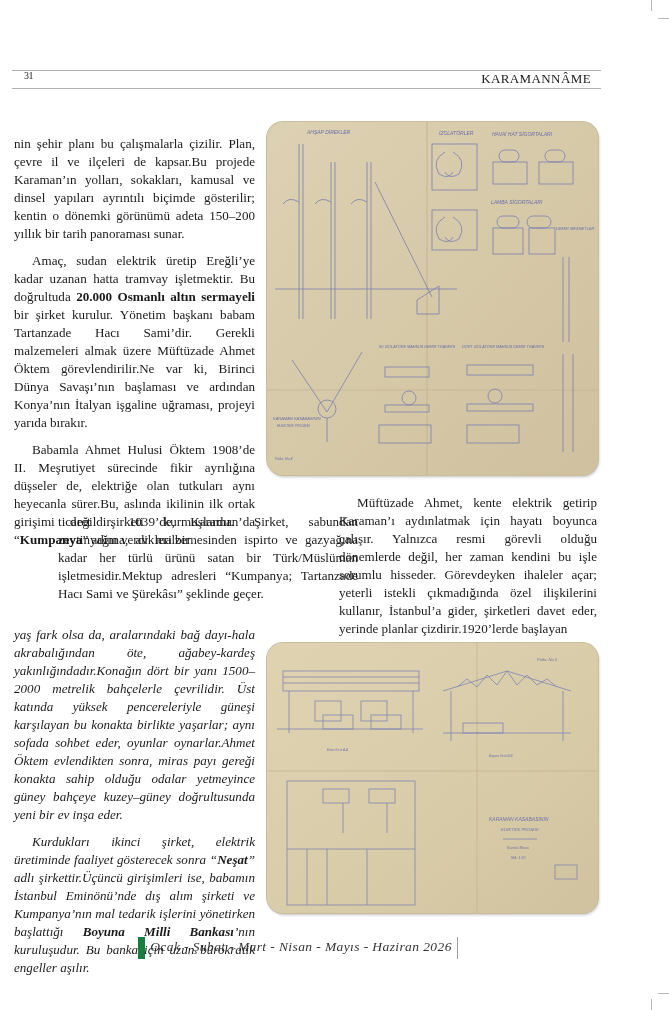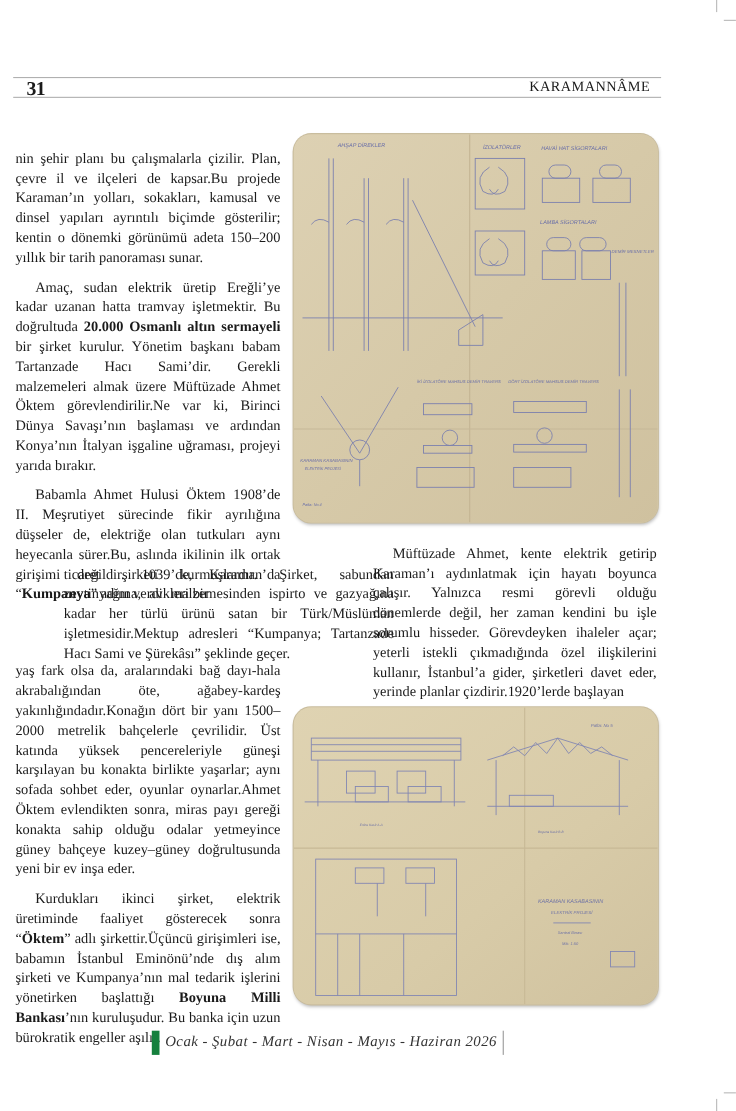--- a/index.html
+++ b/index.html
@@ -4,21 +4,21 @@
 <style>
   html, body { margin: 0; padding: 0; background: #ffffff; }
   body {
     width: 669px; height: 1010px; position: relative; overflow: hidden;
     font-family: "Liberation Serif", "DejaVu Serif", serif;
     color: #1a1a1a;
   }
   .crop { position: absolute; background: #b8b8b8; }
   .header-rule { position: absolute; left: 12px; width: 589px; height: 1px; background: #b0b0b0; }
   .page-num {
-    position: absolute; left: 24px; top: 70px; font-weight: bold; font-size: 18px;
+    position: absolute; left: 24px; top: 70px; font-weight: normal; font-size: 10px;
     letter-spacing: -0.5px;
   }
   .mag-title {
     position: absolute; right: 78px; top: 71px; font-weight: normal; font-size: 13px;
     letter-spacing: 0.4px;
   }
   .col {
     position: absolute; font-size: 13.1px; line-height: 18px; text-align: justify;
     hyphens: none;
   }
@@ -57,23 +57,23 @@
 <div class="col" style="left:14px; top:119px; width:241px;margin-top:16px;">
   <p>nin şehir planı bu çalışmalarla çizilir. Plan, çevre il ve ilçeleri de kapsar.Bu projede Karaman’ın yolları, sokakları, kamusal ve dinsel yapıları ayrıntılı biçimde gösterilir; kentin o dönemki görünümü adeta 150–200 yıllık bir tarih panoraması sunar.</p>
   <p class="indent"><span>Amaç, sudan elektrik üretip Ereğli’ye kadar uzanan hatta tramvay işletmektir. Bu doğrultuda </span><b>20.000 Osmanlı altın sermayeli</b><span> bir şirket kurulur. Yönetim başkanı babam Tartanzade Hacı Sami’dir. Gerekli malzemeleri almak üzere Müftüzade Ahmet Öktem görevlendirilir.Ne var ki, Birinci Dünya Savaşı’nın başlaması ve ardından Konya’nın İtalyan işgaline uğraması, projeyi yarıda bırakır.</span></p>
   <p class="indent"><span>Babamla Ahmet Hulusi Öktem 1908’de II. Meşrutiyet sürecinde fikir ayrılığına düşseler de, elektriğe olan tutkuları aynı heyecanla sürer.Bu, aslında ikilinin ilk ortak girişimi değildir. 1039’de, Karaman’da “</span><b>Kumpanya</b><span>” adını verdikleri bir</span></p>
 </div>
 
 <div class="col" style="left:14px; top:513px; width:300px;margin-left:44px;">
   <p>ticaret şirketi kurmuşlardır. Şirket, sabundan zeytinyağına, av malzemesinden ispirto ve gazyağına kadar her türlü ürünü satan bir Türk/Müslüman işletmesidir.Mektup adresleri “Kumpanya; Tartanzade Hacı Sami ve Şürekâsı” şeklinde geçer.</p>
 </div>
 
-<div class="col" style="left:14px; top:601px; width:241px;">
+<div class="col" style="left:14px; top:626px; width:241px;font-style:italic;">
   <p>yaş fark olsa da, aralarındaki bağ dayı-hala akrabalığından öte, ağabey-kardeş yakınlığındadır.Konağın dört bir yanı 1500–2000 metrelik bahçelerle çevrilidir. Üst katında yüksek pencereleriyle güneşi karşılayan bu konakta birlikte yaşarlar; aynı sofada sohbet eder, oyunlar oynarlar.Ahmet Öktem evlendikten sonra, miras payı gereği konakta sahip olduğu odalar yetmeyince güney bahçeye kuzey–güney doğrultusunda yeni bir ev inşa eder.</p>
-  <p class="indent"><span>Kurdukları ikinci şirket, elektrik üretiminde faaliyet gösterecek sonra “</span><b>Öktem</b><span>” adlı şirkettir.Üçüncü girişimleri ise, babamın İstanbul Eminönü’nde dış alım şirketi ve Kumpanya’nın mal tedarik işlerini yönetirken başlattığı </span><b>Boyuna Milli Bankası</b><span>’nın kuruluşudur. Bu banka için uzun bürokratik engeller aşılır.</span></p>
+  <p class="indent"><span>Kurdukları ikinci şirket, elektrik üretiminde faaliyet gösterecek sonra “</span><b>Neşat</b><span>” adlı şirkettir.Üçüncü girişimleri ise, babamın İstanbul Eminönü’nde dış alım şirketi ve Kumpanya’nın mal tedarik işlerini yönetirken başlattığı </span><b>Boyuna Milli Bankası</b><span>’nın kuruluşudur. Bu banka için uzun bürokratik engeller aşılır.</span></p>
 </div>
 
 <div class="col" style="left:339px; top:494px; width:258px;">
   <p class="indent">Müftüzade Ahmet, kente elektrik getirip Karaman’ı aydınlatmak için hayatı boyunca çalışır. Yalnızca resmi görevli olduğu dönemlerde değil, her zaman kendini bu işle sorumlu hisseder. Görevdeyken ihaleler açar; yeterli istekli çıkmadığında özel ilişkilerini kullanır, İstanbul’a gider, şirketleri davet eder, yerinde planlar çizdirir.1920’lerde başlayan</p>
 </div>
 
 <div class="figure" style="left:267px; top:122px; width:331px; height:353px;">
   <svg viewBox="0 0 331 353" preserveAspectRatio="none">
     <defs>
       <linearGradient id="pg1" x1="0" y1="0" x2="1" y2="1">

